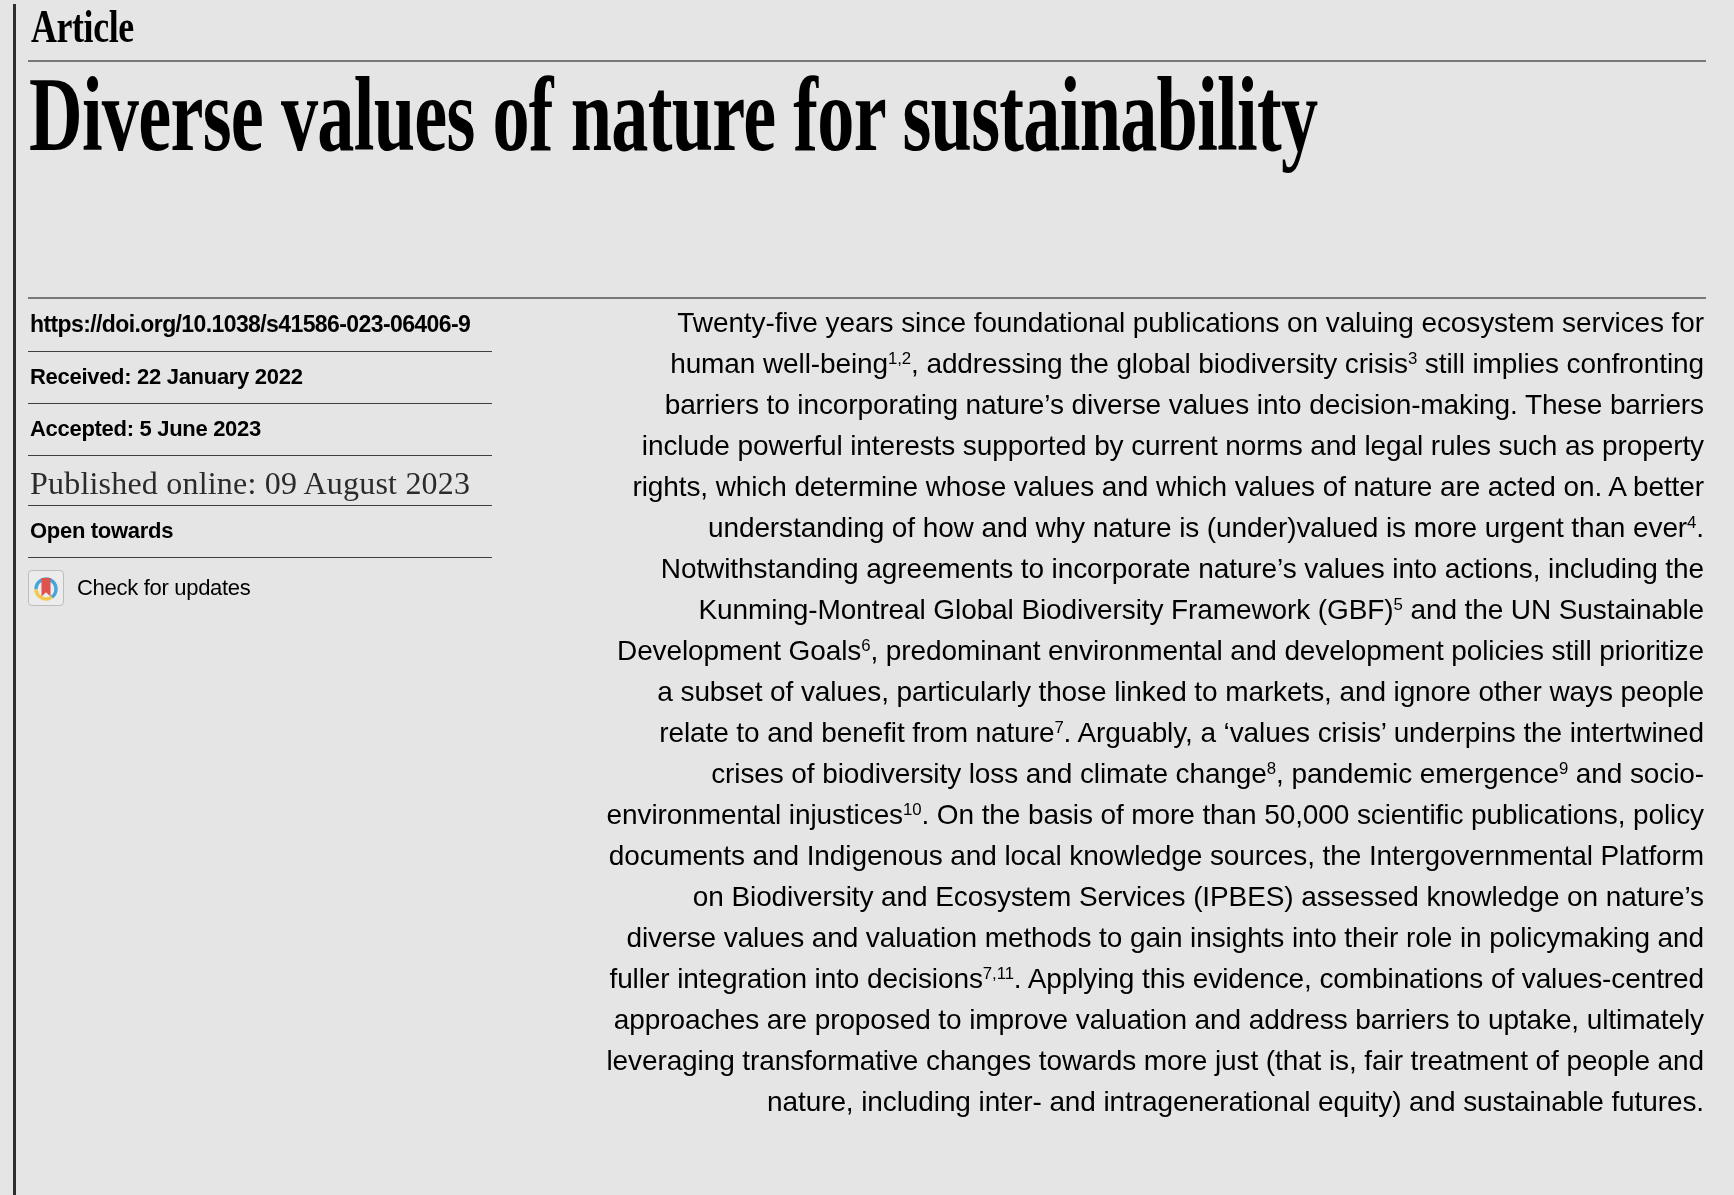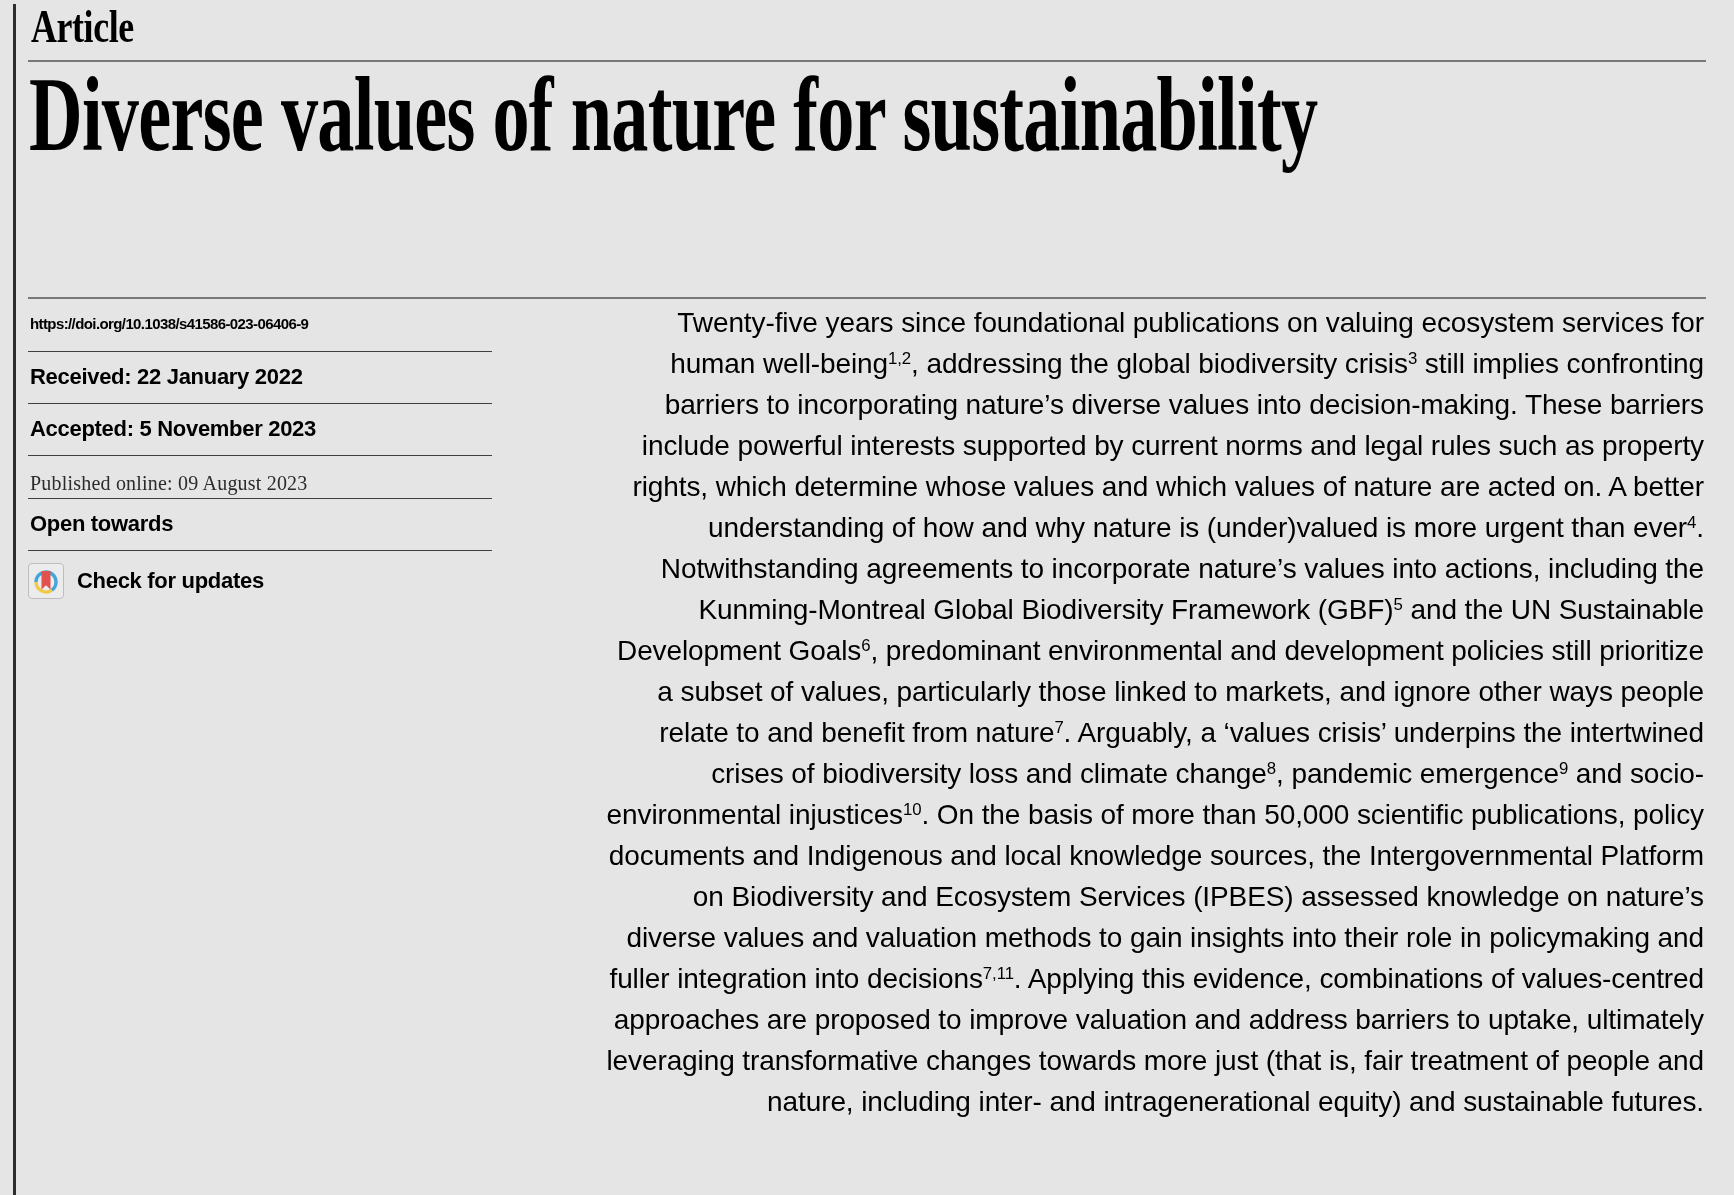--- a/index.html
+++ b/index.html
@@ -42,36 +42,36 @@
     position:absolute; left:28px; top:299px;
     width:464px;
   }
   .meta-row {
     border-bottom:1px solid #3f3f3f;
     padding:12px 0 13px 2px;
     font-weight:700; font-size:22px; line-height:26px;
     letter-spacing:-0.3px;
   }
   .meta-row.doi-row {
-    font-size:15px; letter-spacing:-0.6px;
+    font-size:23px; letter-spacing:-0.6px;
     padding:12px 0 14px 2px;
   }
   .meta-row.serif-row {
     font-family:"Liberation Serif", serif; font-weight:400;
-    font-size:20px; color:#2b2b2b; letter-spacing:0.2px;
-    padding:14px 0 2px 2px;
+    font-size:32px; color:#2b2b2b; letter-spacing:0.2px;
+    padding:14px 0 9px 2px;
   }
   .check-row {
     display:flex; align-items:center; gap:13px;
     padding:12px 0 0 0;
     cursor:pointer;
   }
   .check-row .badge { flex:0 0 auto; width:36px; height:36px; }
   .check-label {
-    font-weight:700; font-size:22px; letter-spacing:-0.3px;
+    font-weight:400; font-size:22px; letter-spacing:-0.3px;
   }
   .abstract {
     position:absolute; left:598px; top:302px;
     width:1106px;
     font-family:Liberation Sans, sans-serif;
     font-size:28px; line-height:41px;
     letter-spacing:-0.1px;
     text-align:right;
     color:#000;
   }
@@ -94,21 +94,21 @@
   <h1 class="article-title">Diverse values of nature for sustainability</h1>
 
   <div class="rule-mid"></div>
 
   <div class="meta-col">
 
     <div class="meta-row doi-row">https://doi.org/10.1038/s41586-023-06406-9</div>
 
     <div class="meta-row">Received: 22 January 2022</div>
 
-    <div class="meta-row">Accepted: 5 November 2023</div>
+    <div class="meta-row">Accepted: 5 June 2023</div>
 
     <div class="meta-row serif-row">Published online: 09 August 2023</div>
 
     <div class="meta-row">Open towards</div>
 
     <div class="check-row">
       <span class="badge">
         <svg width="36" height="36" viewBox="0 0 36 36">
           <rect x="0.5" y="0.5" width="35" height="35" rx="3.5" fill="#ececec" stroke="#bdbdbd"></rect>
           <path d="M 8 19 A 10 10 0 1 1 23.7 27.2" fill="none" stroke="#46a5d8" stroke-width="3.4"></path>

